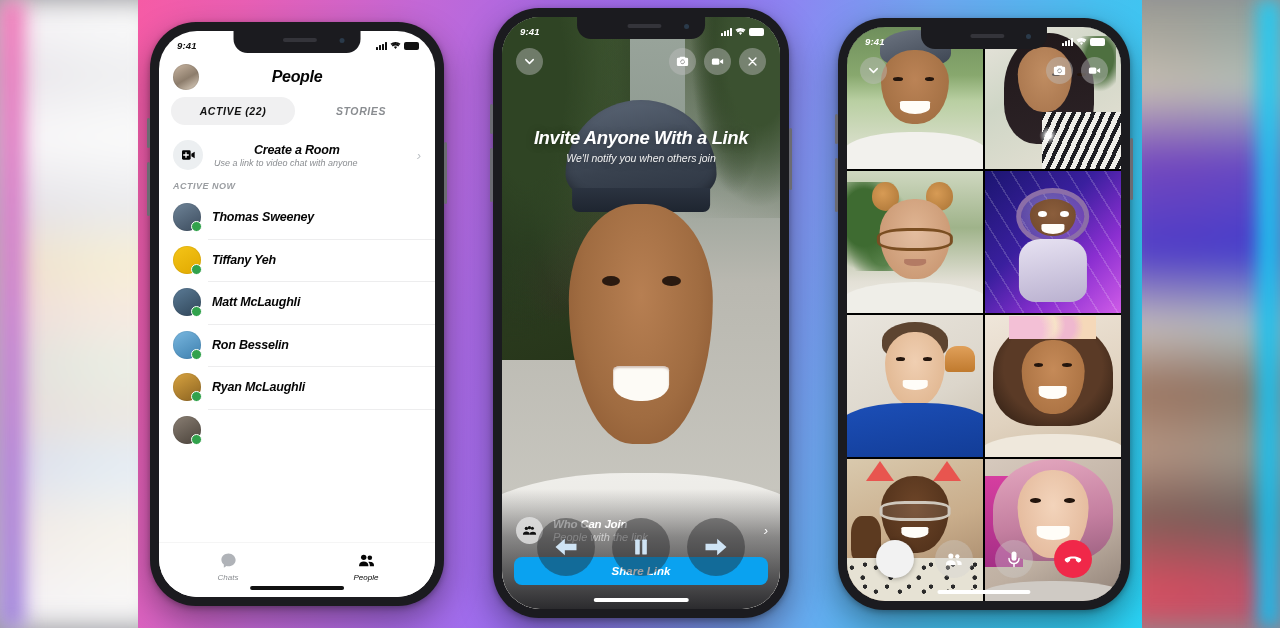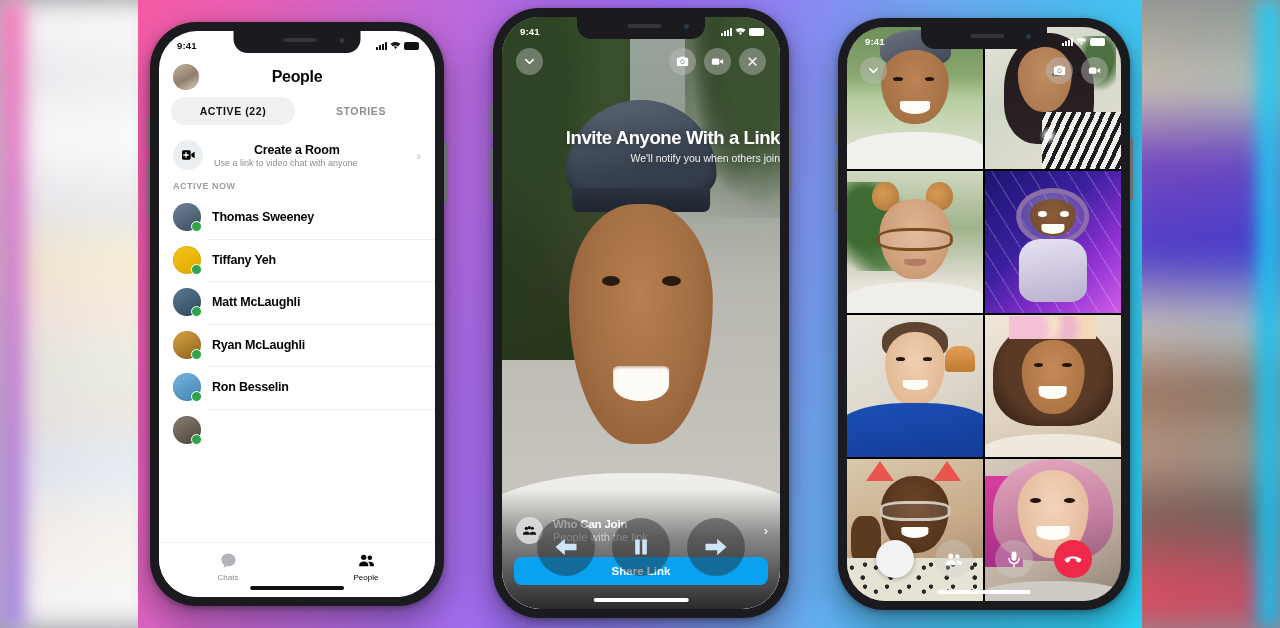--- a/index.html
+++ b/index.html
@@ -70,21 +70,21 @@
     background:#6b6b72;
   }
   .phone::before { left:-3px; top:96px; height:30px; }
   .phone::after  { left:-3px; top:140px; height:54px; }
   .btn-right {
     position:absolute; right:-3px; top:120px; width:3px; height:62px;
     border-radius:2px; background:#6b6b72;
   }
   .screen {
     position:relative; width:100%; height:100%;
-    border-radius:38px; overflow:hidden; background:#fff;
+    border-radius:38px; overflow:hidden; background:#fff;font-style:italic;
   }
   .notch {
     position:absolute; left:50%; transform:translateX(-50%); top:0;
     width:46%; height:22px; background:#1b1b1f;
     border-radius:0 0 14px 14px; z-index:40;
   }
   .notch .spk {
     position:absolute; left:50%; top:7px; transform:translateX(-40%);
     width:34px; height:4px; border-radius:3px; background:#34343a;
   }
@@ -257,21 +257,21 @@
   }
   .cbtn {
     width:27px; height:27px; border-radius:50%;
     background:rgba(190,190,190,.45);
     display:flex; align-items:center; justify-content:center;
     color:#fff; flex:none;
   }
   .cbtn svg { width:15px; height:15px; }
   .p2-top .right { margin-left:auto; display:flex; gap:8px; }
   .p2-hero {
-    position:absolute; top:110px; left:0; right:0; text-align:right;
+    position:absolute; top:110px; left:0; right:0; text-align:center;
     text-shadow:0 1px 8px rgba(0,0,0,.35);
   }
   .p2-hero h1 {
     font-size:18.5px; font-weight:bold; color:#fff; letter-spacing:-.4px;
   }
   .p2-hero p { font-size:10.5px; color:#f0f0f0; margin-top:3px; }
   .p2-botwrap {
     position:absolute; left:0; right:0; bottom:0; height:120px; z-index:20;
     background:linear-gradient(to top, rgba(18,18,22,.88), rgba(18,18,22,.45) 60%, rgba(18,18,22,0));
   }
@@ -417,26 +417,26 @@
         </div>
         <div class="p1-row">
           <div class="p1-pic" style="background:linear-gradient(150deg,#f5c518,#e0a800)"></div>
           <div class="p1-name">Tiffany Yeh</div>
         </div>
         <div class="p1-row">
           <div class="p1-pic" style="background:linear-gradient(150deg,#5b7b96,#2f4558)"></div>
           <div class="p1-name">Matt McLaughli</div>
         </div>
         <div class="p1-row">
+          <div class="p1-pic" style="background:linear-gradient(150deg,#7ab8e0,#3d7fae)"></div>
+          <div class="p1-name">Ron Besselin</div>
+        </div>
+        <div class="p1-row">
           <div class="p1-pic" style="background:linear-gradient(150deg,#d9a441,#8a6220)"></div>
           <div class="p1-name">Ryan McLaughli</div>
-        </div>
-        <div class="p1-row">
-          <div class="p1-pic" style="background:linear-gradient(150deg,#7ab8e0,#3d7fae)"></div>
-          <div class="p1-name">Ron Besselin</div>
         </div>
         <div class="p1-row">
           <div class="p1-pic" style="background:linear-gradient(150deg,#8a7f74,#4a423a)"></div>
           <div class="p1-name"></div>
         </div>
       </div>
 
       <div class="p1-nav">
         <div class="navit">
           <svg viewBox="0 0 24 24">

